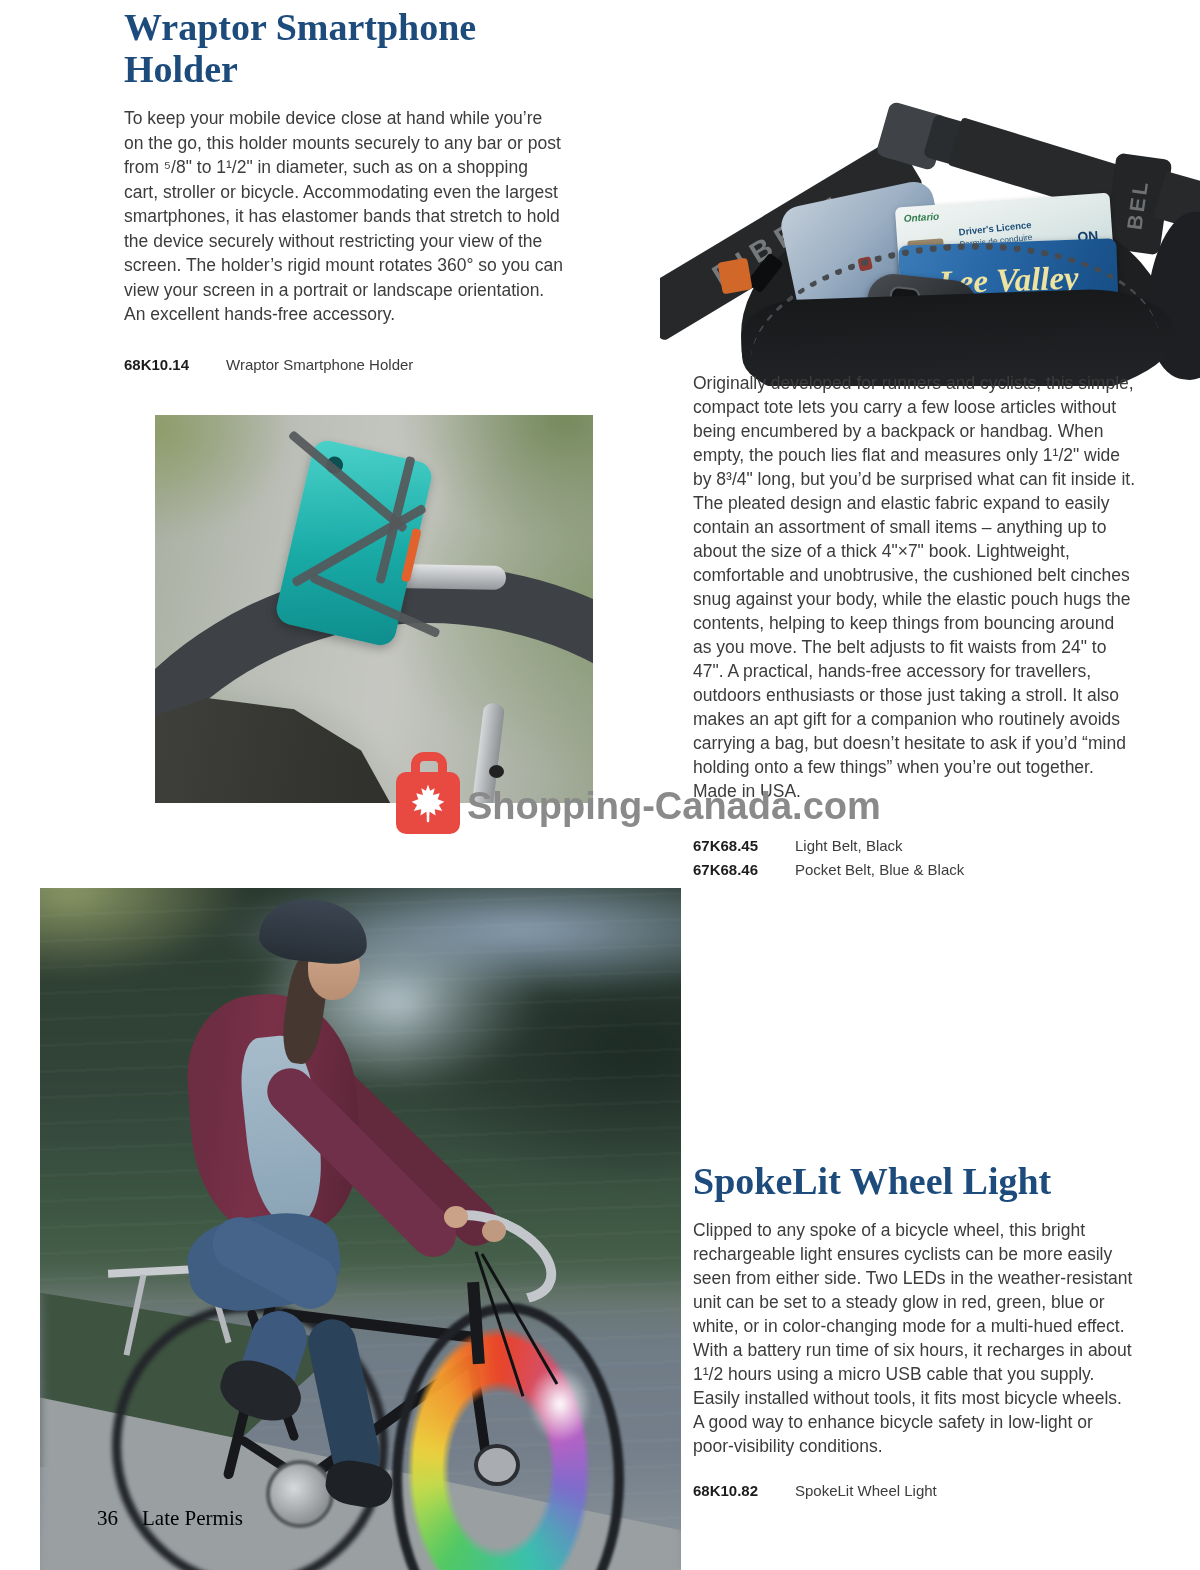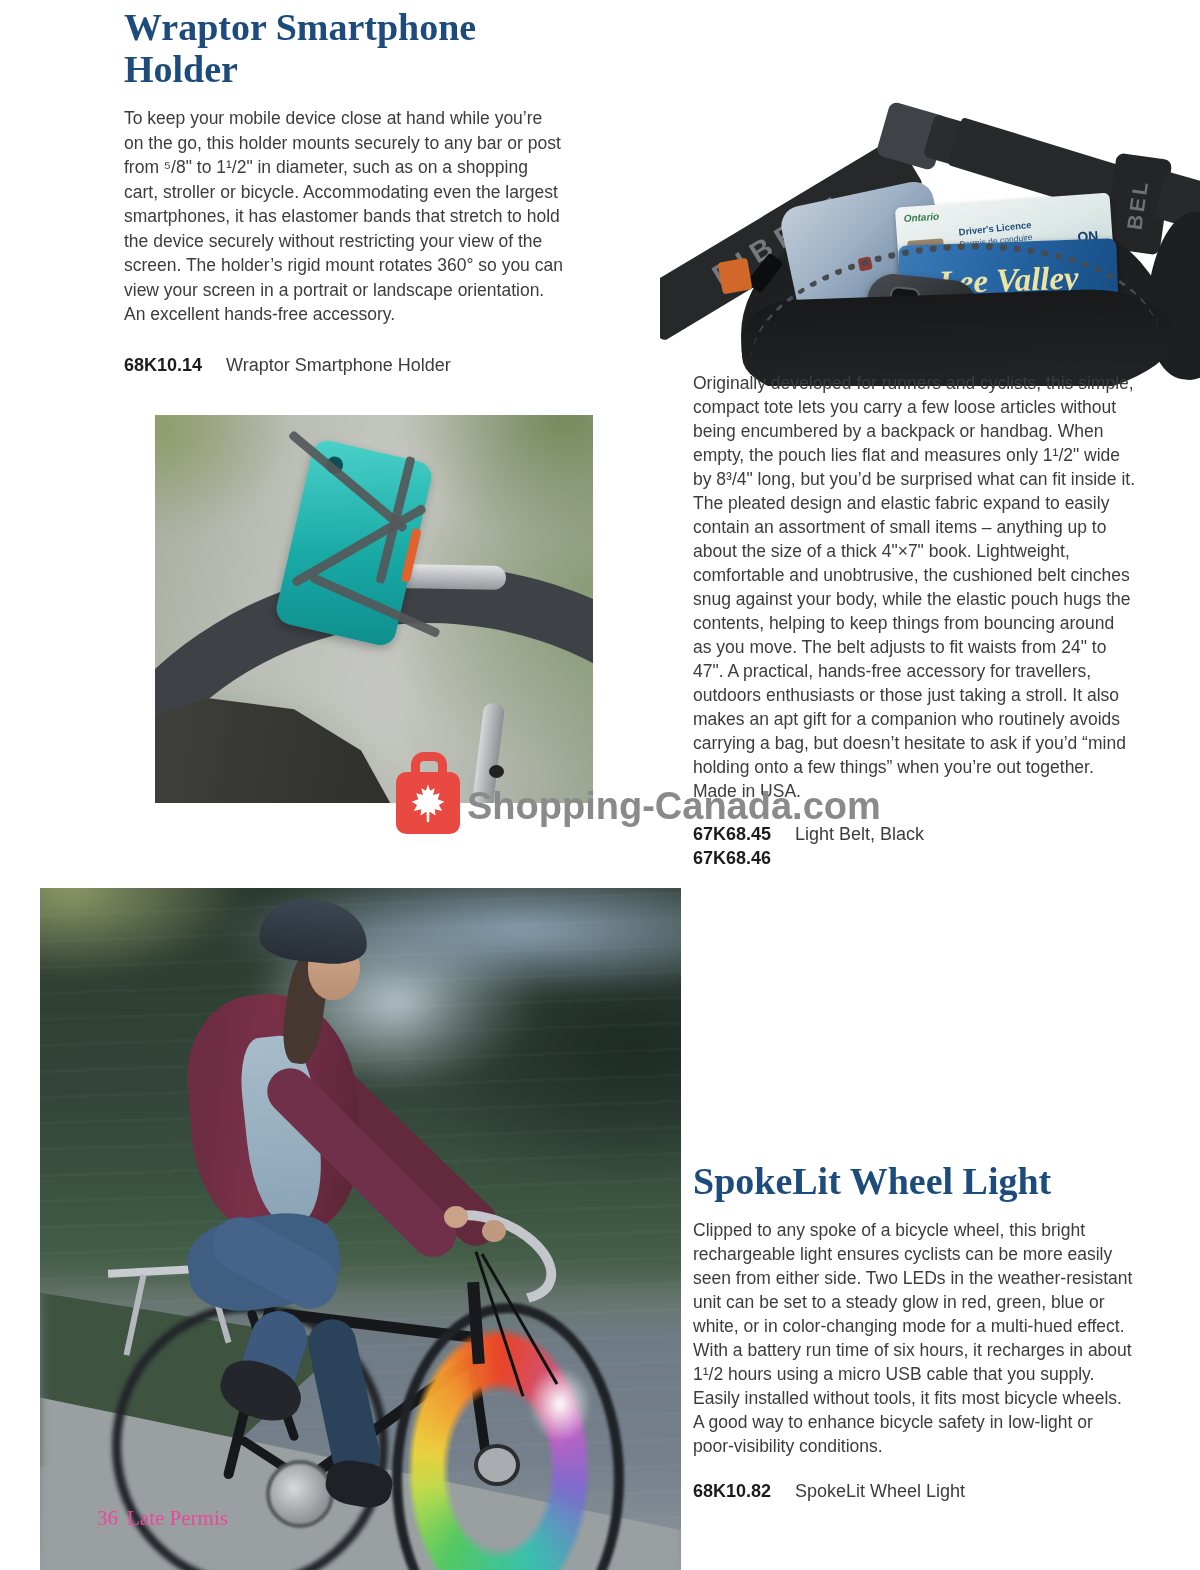--- a/index.html
+++ b/index.html
@@ -2,30 +2,30 @@
 <html><head>
 <meta charset="utf-8">
 <style>
   html,body{margin:0;padding:0;background:#ffffff;}
   .page{position:relative;width:1200px;height:1570px;background:#fff;overflow:hidden;
         font-family:"Liberation Sans","DejaVu Sans",sans-serif;}
   
   .headline{font-family:"Liberation Serif","DejaVu Serif",serif;font-weight:700;
             color:#1d4b7c;font-size:38px;line-height:42px;margin:0;}
   .body-text{font-size:17.5px;line-height:24.5px;color:#3c3c3c;margin:0;}
-  .sku-row{display:grid;grid-template-columns:102px 1fr;font-size:18px;line-height:24px;color:#3c3c3c;}
+  .sku-row{display:grid;grid-template-columns:102px 1fr;font-size:15px;line-height:24px;color:#3c3c3c;}
   .sku{font-weight:700;color:#1c1c1c;}
   .text-block{position:absolute;}
   #wraptor-block{left:124px;top:6px;width:440px;}
   #wraptor-block .headline{max-width:390px;}
   #wraptor-block .body-text{margin-top:16px;}
   #wraptor-block .sku-row{margin-top:26px;}
   #pocket-block{left:693px;top:350px;width:442px;}
   #pocket-block .body-text{margin-top:21px;line-height:24px;}
-  #pocket-block .skus{margin-top:19px;}
+  #pocket-block .skus{margin-top:31px;}
   #spokelit-block{left:693px;top:1160px;width:442px;}
   #spokelit-block .body-text{margin-top:16px;line-height:24px;}
   #spokelit-block .sku-row{margin-top:21px;}
   
   .photo{position:absolute;overflow:hidden;}
   .photo *{position:absolute;}
   
   #wraptor-photo{left:115px;top:399px;width:438px;height:388px;background:#b9beb6;}
   .wp-bg{inset:-20px;filter:blur(8px);transform:scale(1.05);
     background:
@@ -175,22 +175,22 @@
              transform:rotate(-12deg);filter:brightness(.82);}
   .bk-shoe{left:180px;top:476px;width:82px;height:54px;background:#23262a;
            border-radius:40% 50% 45% 45%;transform:rotate(18deg);}
   .bk-farshoe{left:286px;top:574px;width:66px;height:44px;background:#1e2125;border-radius:40%;transform:rotate(10deg);}
   .bk-hbar{left:382px;top:328px;width:118px;height:62px;border:10px solid #c3c7cb;border-radius:50%;
            border-left-color:transparent;border-bottom-color:transparent;transform:rotate(24deg);}
   .bk-stem{left:430px;top:394px;width:12px;height:82px;background:#17191c;transform:rotate(-4deg);}
   .bk-cable1{left:458px;top:360px;width:3px;height:152px;background:#101214;transform:rotate(-18deg);}
   .bk-cable2{left:478px;top:356px;width:3px;height:150px;background:#101214;transform:rotate(-30deg);}
   
-  .footer{position:absolute;left:97px;top:1506px;z-index:30;display:flex;gap:9px;
-          font-family:"Liberation Serif","DejaVu Serif",serif;font-size:21px;color:#ec4899;}
+  .footer{position:absolute;left:97px;top:1506px;z-index:30;display:flex;gap:24px;
+          font-family:"Liberation Serif","DejaVu Serif",serif;font-size:21px;color:#000000;}
   .watermark{position:absolute;left:396px;top:752px;z-index:40;display:flex;align-items:flex-end;gap:7px;}
   .wm-bag{position:relative;width:64px;height:82px;}
   .wm-handle{position:absolute;left:15px;top:0;width:36px;height:36px;border:9px solid #e84a42;
              border-radius:13px;box-sizing:border-box;}
   .wm-body{position:absolute;left:0;top:20px;width:64px;height:62px;background:#e84a42;border-radius:10px;
            display:flex;align-items:center;justify-content:center;}
   .wm-body svg{width:42px;height:42px;fill:#ffffff;}
   .wm-text{font-size:38px;font-weight:700;color:#8a8a8a;line-height:1;margin-bottom:9px;letter-spacing:0;}
 </style>
 </head>
@@ -269,20 +269,21 @@
 
   <section class="text-block" id="pocket-block">
     <p class="body-text">Originally developed for runners and cyclists, this simple, compact tote lets you carry a few loose articles without being encumbered by a backpack or handbag. When empty, the pouch lies flat and measures only 1¹/2" wide by 8³/4" long, but you’d be surprised what can fit inside it. The pleated design and elastic fabric expand to easily contain an assortment of small items – anything up to about the size of a thick 4"×7" book. Lightweight, comfortable and unobtrusive, the cushioned belt cinches snug against your body, while the elastic pouch hugs the contents, helping to keep things from bouncing around as you move. The belt adjusts to fit waists from 24" to 47". A practical, hands-free accessory for travellers, outdoors enthusiasts or those just taking a stroll. It also makes an apt gift for a companion who routinely avoids carrying a bag, but doesn’t hesitate to ask if you’d “mind holding onto a few things” when you’re out together. Made in USA.</p>
     <div class="skus">
       <div class="sku-row">
         <span class="sku">67K68.45</span>
         <span>Light Belt, Black</span>
       </div>
       <div class="sku-row">
         <span class="sku">67K68.46</span>
+        <span>Pocket Belt, Blue &amp; Black</span>
       </div>
     </div>
   </section>
 
   <figure class="photo" id="bike-photo">
     <div class="bk-bg"></div>
     <div class="bk-streaks"></div>
     <div class="bk-grasswedge"></div>
     <div class="bk-sidewalk"></div>
     <div class="bk-rwheel"></div>

